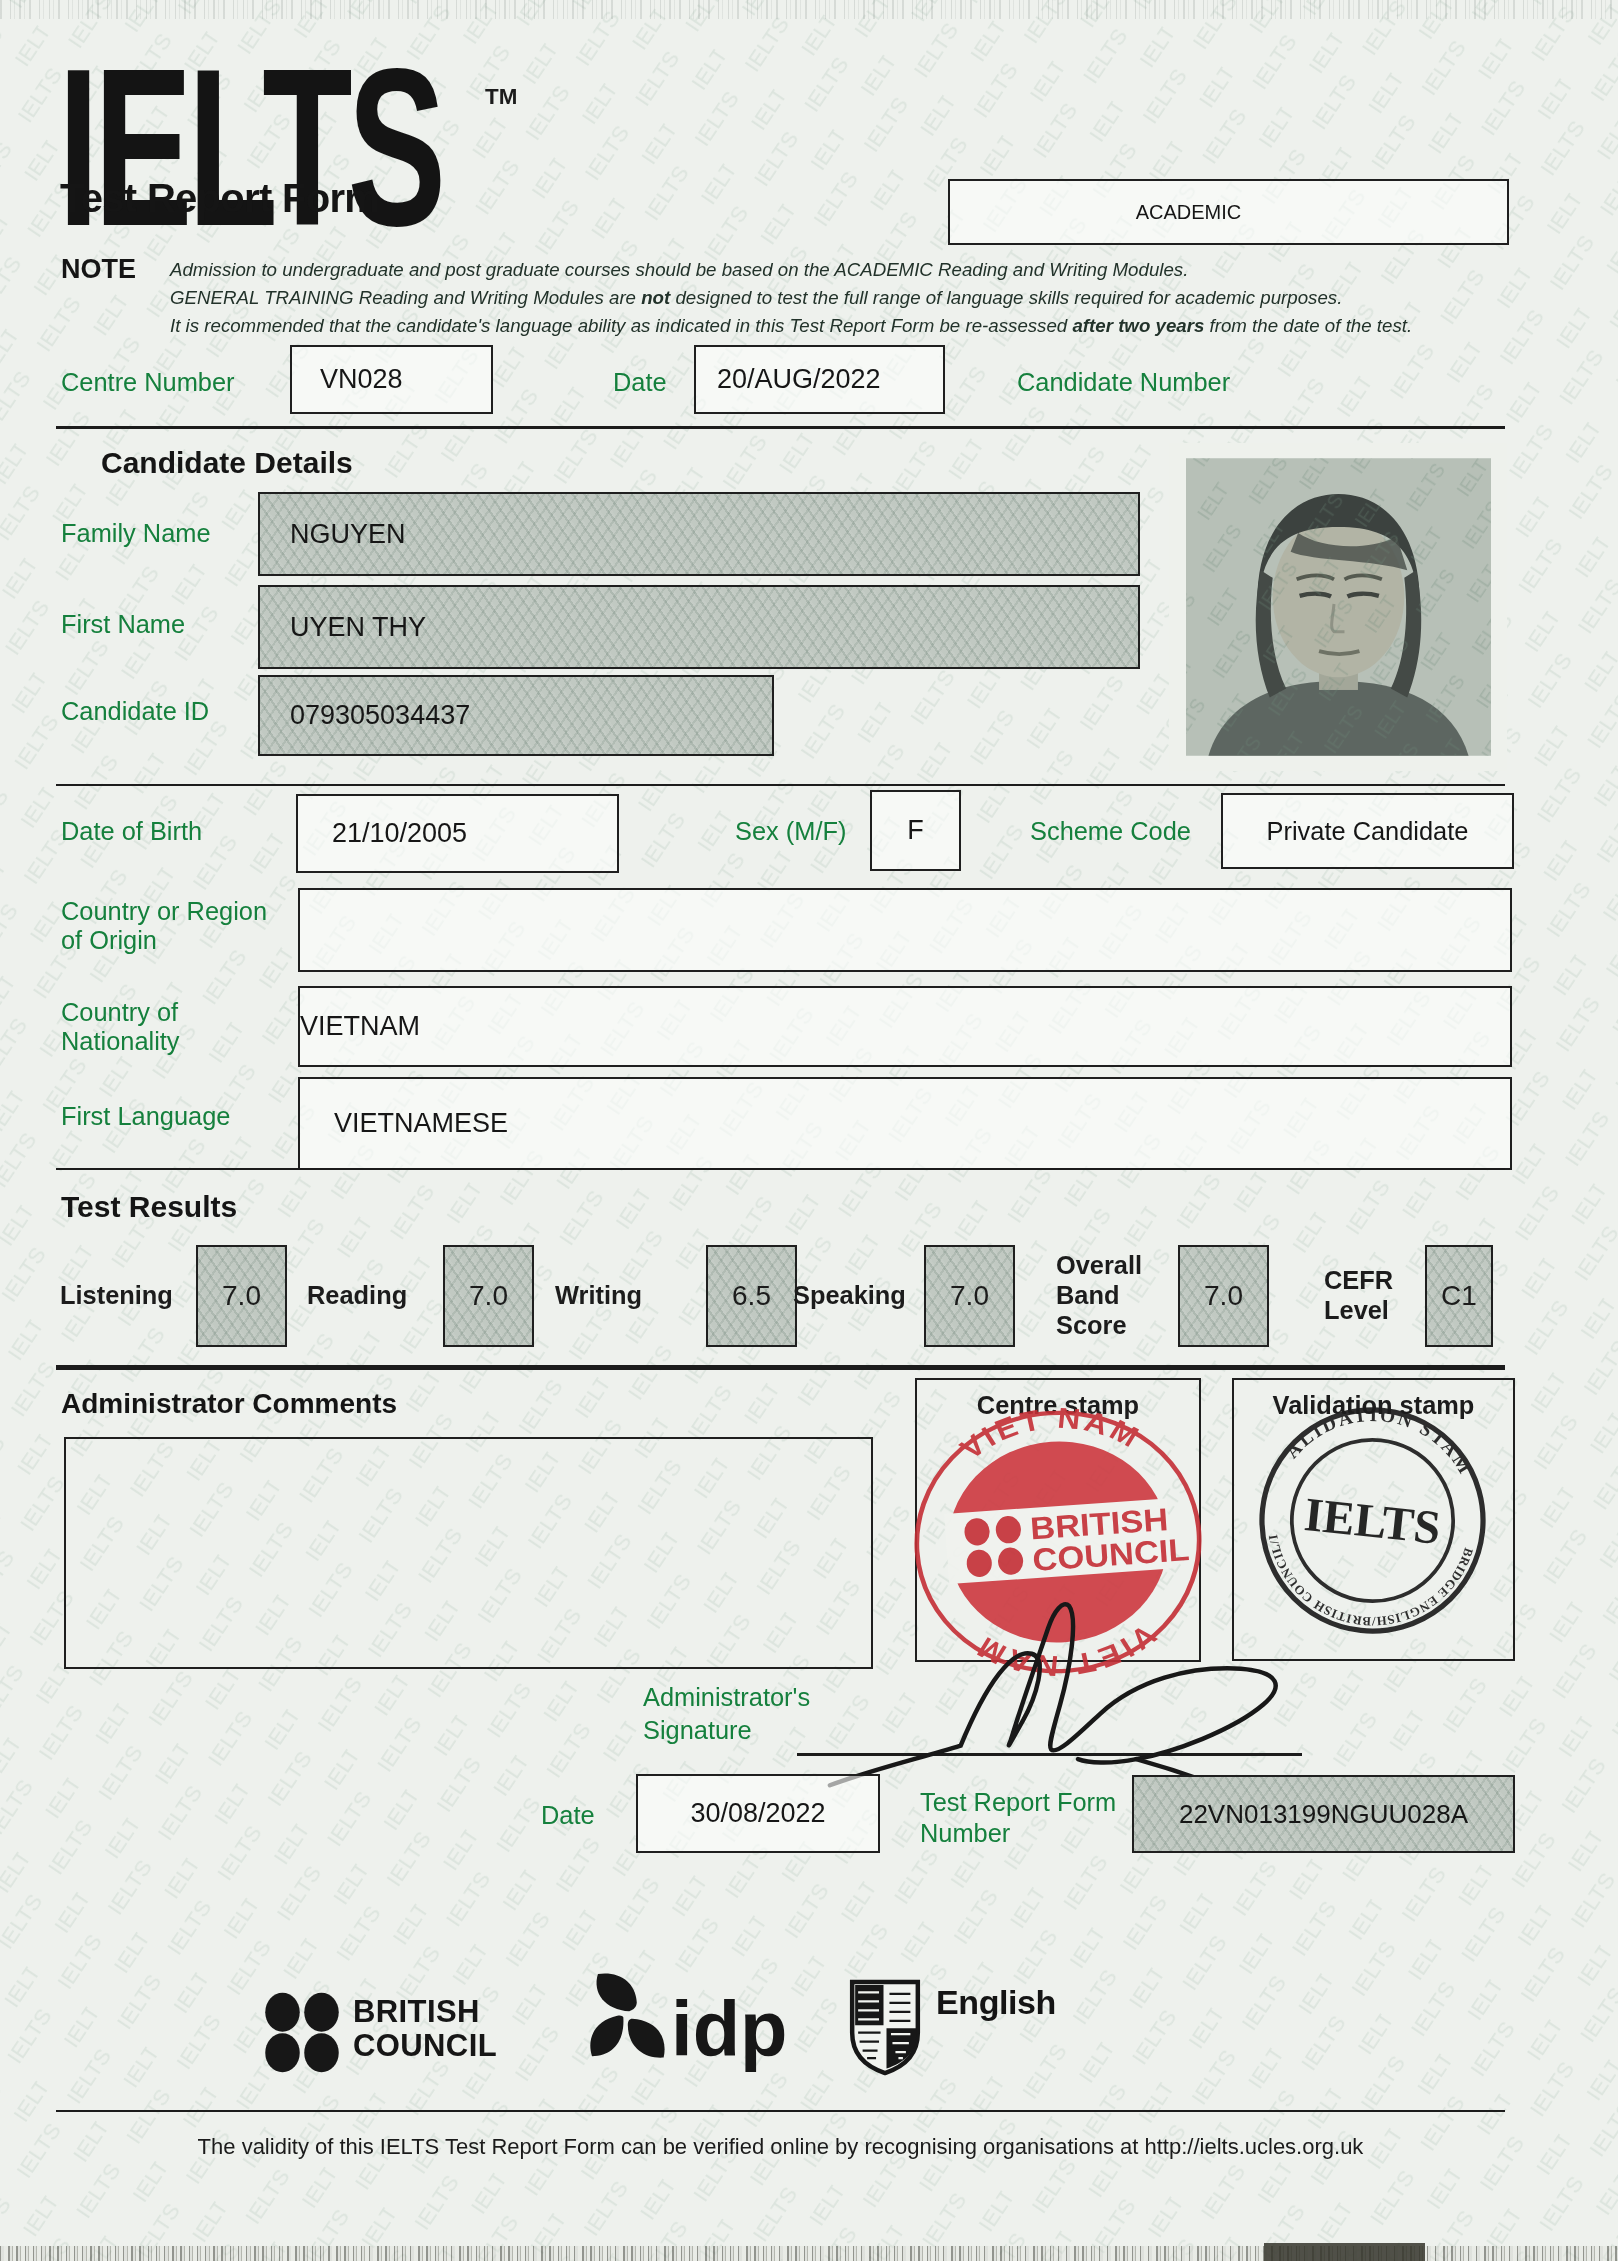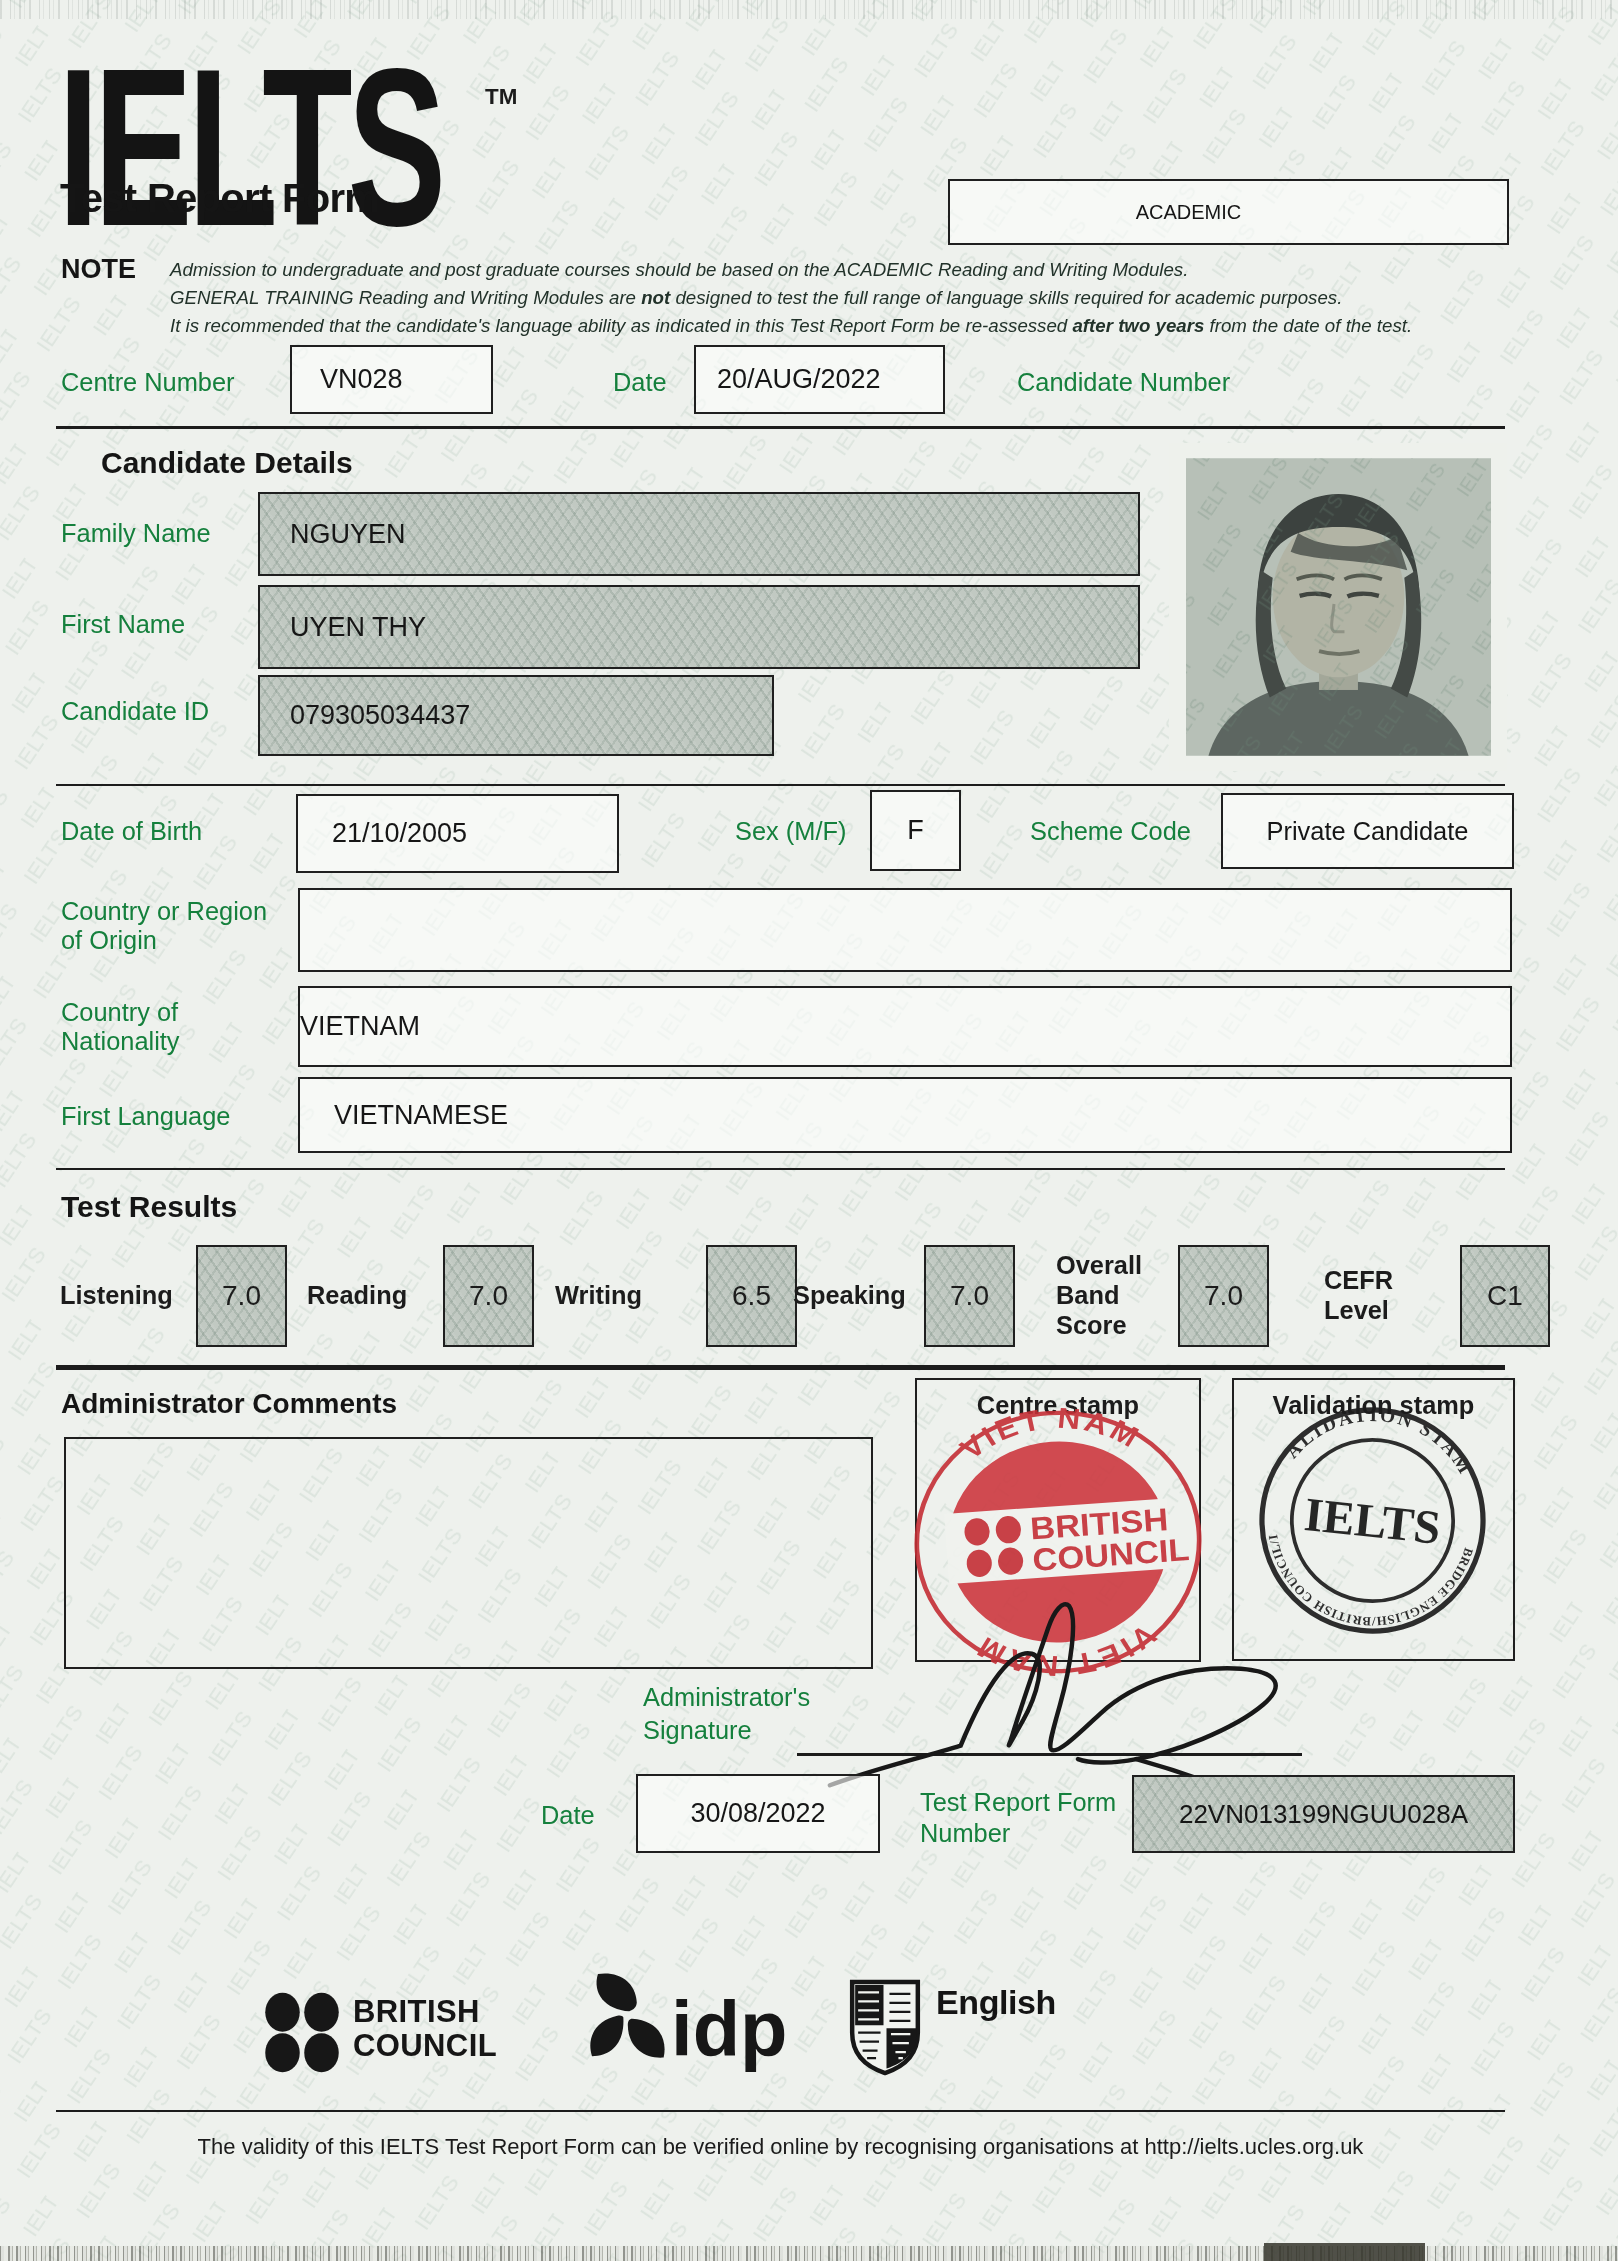--- a/index.html
+++ b/index.html
@@ -150,21 +150,21 @@
 
     <div class="abs lbl" style="left:61px;top:998px;">
       <div>Country of</div>
         <div>Nationality</div>
     </div>
     <div class="abs box" style="left:298px;top:986px;width:1214px;height:81px;">
       <span class="val" style="">VIETNAM</span>
     </div>
 
     <div class="abs lbl" style="left:61px;top:1102px;">First Language</div>
-    <div class="abs box" style="left:298px;top:1077px;width:1214px;height:76px;">
+    <div class="abs box" style="left:298px;top:1077px;width:1214px;height:93px;">
       <span class="val" style="padding-left:34px;">VIETNAMESE</span>
     </div>
 
     <div class="abs hr" style="left:56px;top:1168px;width:1449px;height:2.2px;"></div>
 
     <div class="abs head" style="left:61px;top:1190px;font-size:30px;">Test Results</div>
 
     <div class="abs score-lbl" style="left:60px;top:1280px;">Listening</div>
     <div class="abs score-box shade" style="left:196px;top:1245px;">
       <span>7.0</span>
@@ -186,21 +186,21 @@
         <div>Band</div>
         <div>Score</div>
     </div>
     <div class="abs score-box shade" style="left:1178px;top:1245px;">
       <span>7.0</span>
     </div>
     <div class="abs score-lbl" style="left:1324px;top:1265px;">
       <div>CEFR</div>
         <div>Level</div>
     </div>
-    <div class="abs score-box shade" style="left:1425px;top:1245px;width:90px;margin-left:35px;">
+    <div class="abs score-box shade" style="left:1425px;top:1245px;width:68px;">
       <span>C1</span>
     </div>
 
     <div class="abs hr" style="left:56px;top:1365px;width:1449px;height:4.5px;"></div>
 
     <div class="abs head" style="left:61px;top:1388px;font-size:28px;">Administrator Comments</div>
     <div class="abs box" style="left:64px;top:1437px;width:809px;height:232px;background:transparent;"></div>
 
     <div class="abs box" style="left:915px;top:1378px;width:286px;height:284px;background:transparent;align-items:flex-start;justify-content:center;">
       <div class="stamp-title" style="margin-top:10.5px;">Centre stamp</div>

